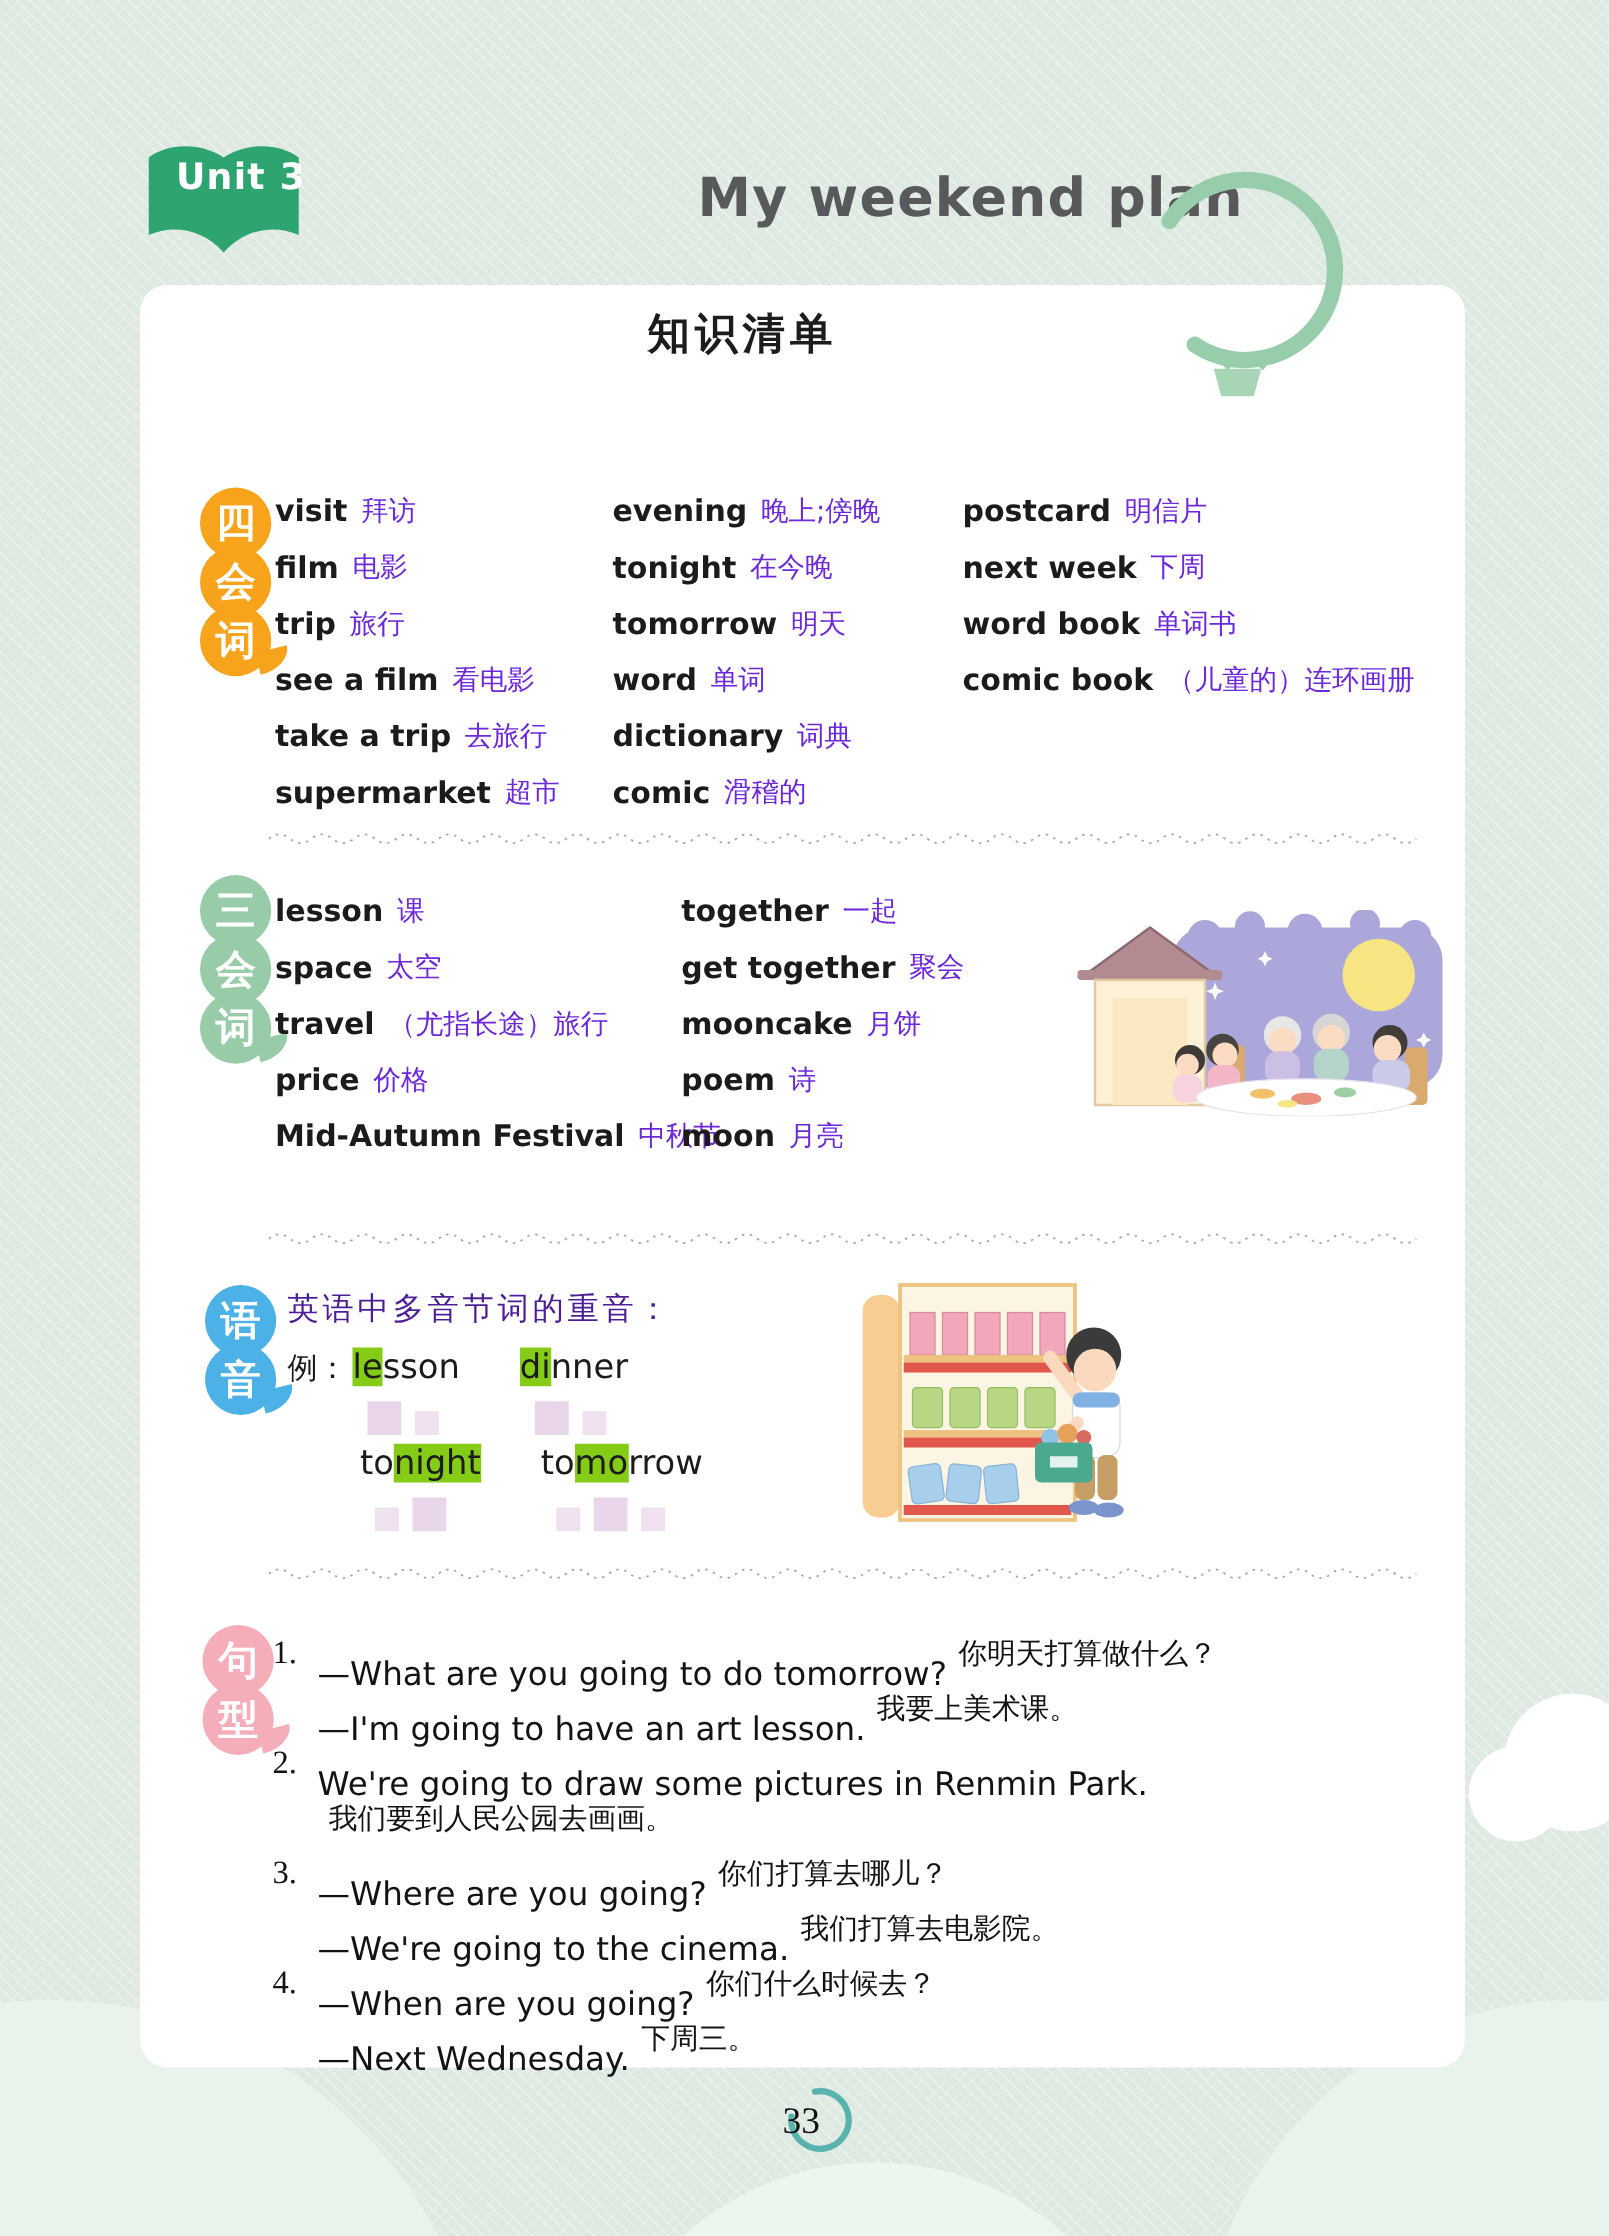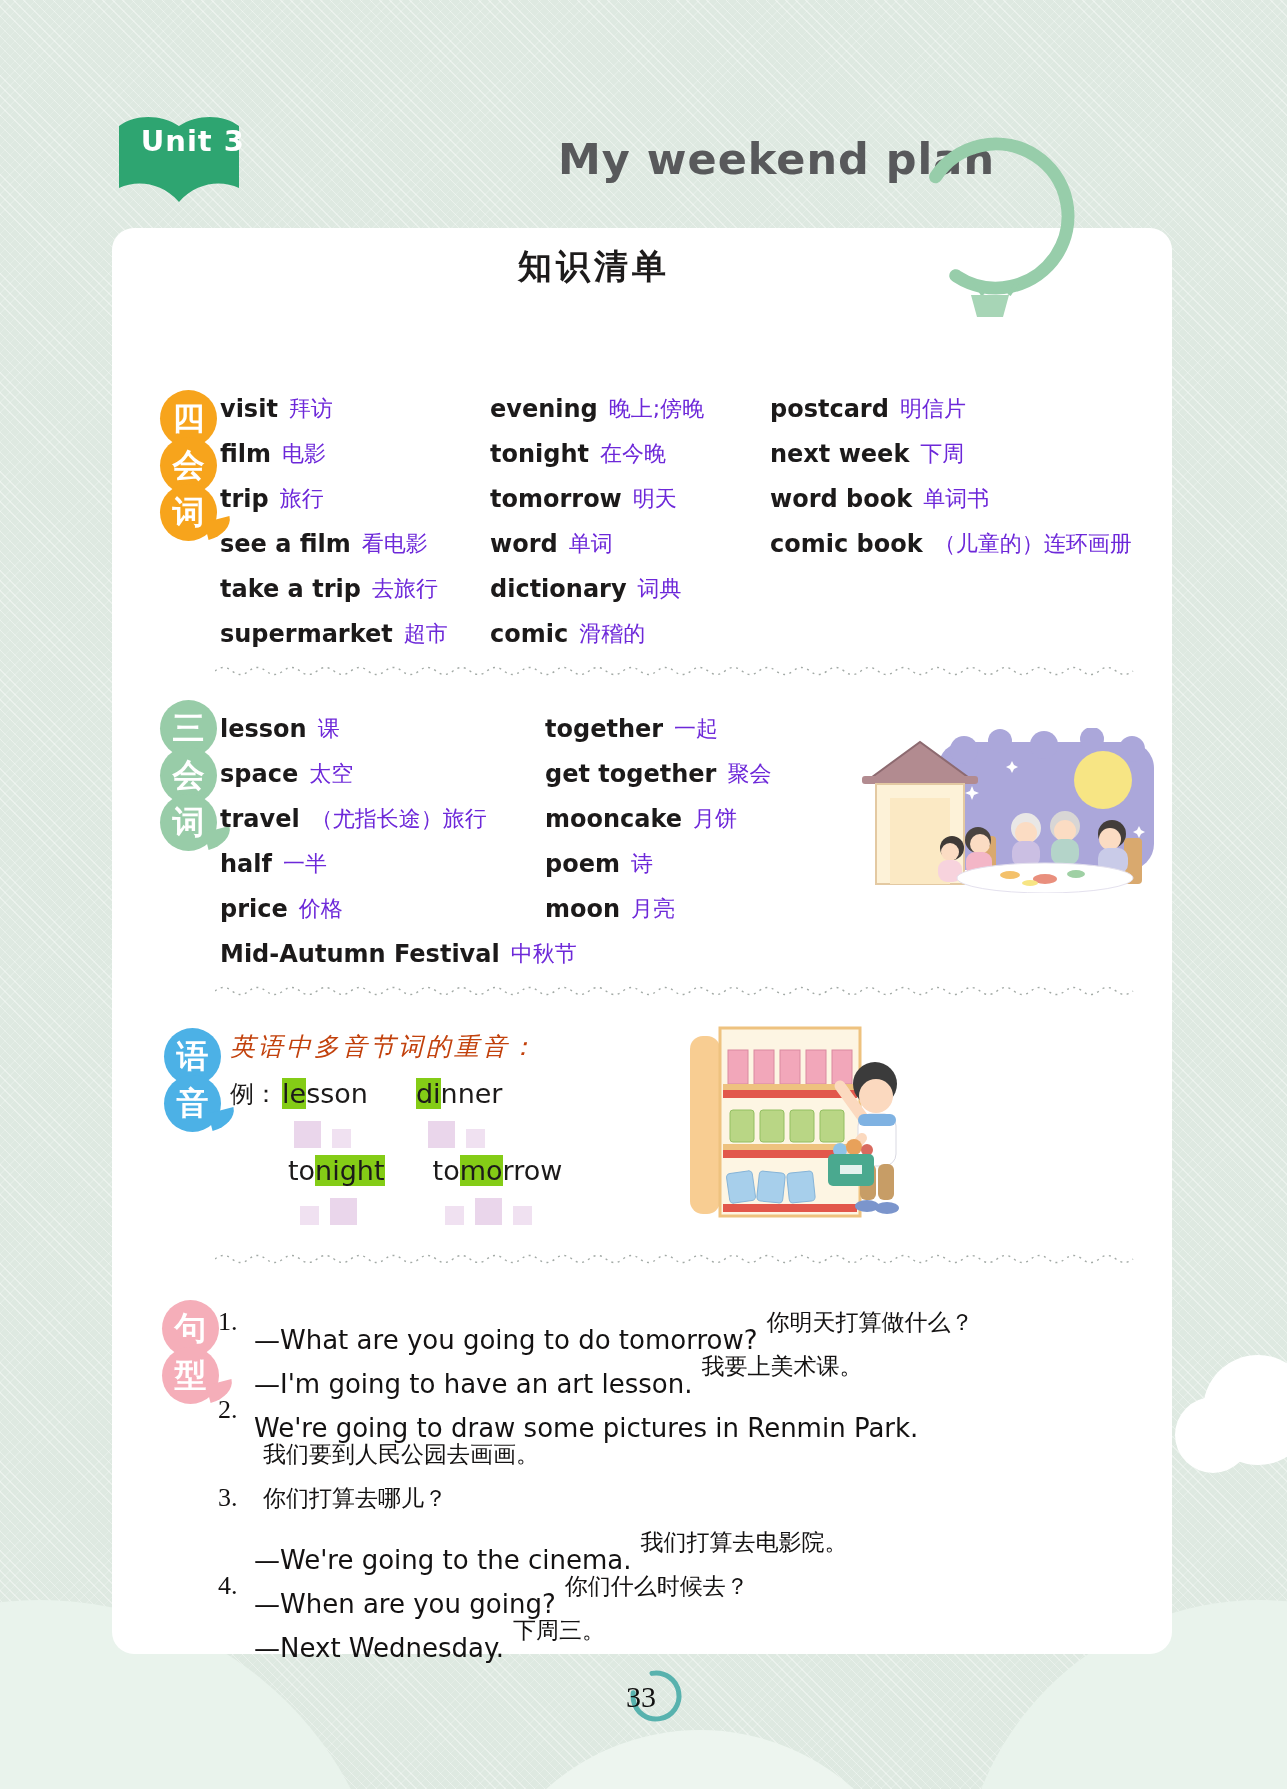--- a/index.html
+++ b/index.html
@@ -47,21 +47,21 @@
   .sec1 .c1{left:108px;} .sec1 .c2{left:378px;} .sec1 .c3{left:658px;}
   .sec2{position:absolute;left:0;top:478px;width:100%;height:280px;}
   .sec2 .c1{left:108px;} .sec2 .c2{left:433px;}
   .illo-family{position:absolute;left:748px;top:500px;width:300px;height:165px;}
   .illo-market{position:absolute;left:578px;top:798px;width:240px;height:195px;}
   
   .wavy{position:absolute;left:103px;width:935px;height:14px;}
   .wavy.d1{top:436px;} .wavy.d2{top:756px;} .wavy.d3{top:1024px;}
   
   .ph{position:absolute;left:118px;top:802px;}
-  .ph-intro{font-size:25px;letter-spacing:3px;color:#c2410c;font-style:italic;}
+  .ph-intro{font-size:25px;letter-spacing:3px;color:#4c1d95;}
   .ph-row{display:flex;align-items:flex-start;margin-top:12px;}
   .ph-row.r2{margin-left:58px;margin-top:4px;}
   .ph-prefix{font-size:24px;line-height:38px;margin-right:4px;}
   .ph-word{margin-right:48px;}
   .ph-text{font-size:27px;line-height:38px;}
   .hl{background:#84cc16;}
   .ph-squares{display:flex;align-items:flex-end;gap:11px;margin:7px 0 0 12px;height:28px;}
   .sq{display:block;}
   .sq.big{width:27px;height:27px;background:#ead6eb;}
   .sq.small{width:19px;height:19px;background:#f0e1f1;}
@@ -201,24 +201,20 @@
             <span class="en">lesson</span>
             <span class="zh">课</span>
           </div>
         <div class="vrow">
             <span class="en">space</span>
             <span class="zh">太空</span>
           </div>
         <div class="vrow">
             <span class="en">travel</span>
             <span class="zh">（尤指长途）旅行</span>
-          </div>
-        <div class="vrow">
-            <span class="en">half</span>
-            <span class="zh">一半</span>
           </div>
         <div class="vrow">
             <span class="en">price</span>
             <span class="zh">价格</span>
           </div>
         <div class="vrow">
             <span class="en">Mid-Autumn Festival</span>
             <span class="zh">中秋节</span>
           </div>
       </div>
@@ -403,20 +399,21 @@
           <span class="s-en">We're going to draw some pictures in Renmin Park.</span>
           <span class="s-zh"></span>
         </div>
       <div class="s-line">
           <span class="s-num"></span>
           <span class="s-en"></span>
           <span class="s-zh">我们要到人民公园去画画。</span>
         </div>
       <div class="s-line">
           <span class="s-num">3.</span>
+          <span class="s-en">—Where are you going?</span>
           <span class="s-zh">你们打算去哪儿？</span>
         </div>
       <div class="s-line">
           <span class="s-num"></span>
           <span class="s-en">—We're going to the cinema.</span>
           <span class="s-zh">我们打算去电影院。</span>
         </div>
       <div class="s-line">
           <span class="s-num">4.</span>
           <span class="s-en">—When are you going?</span>

